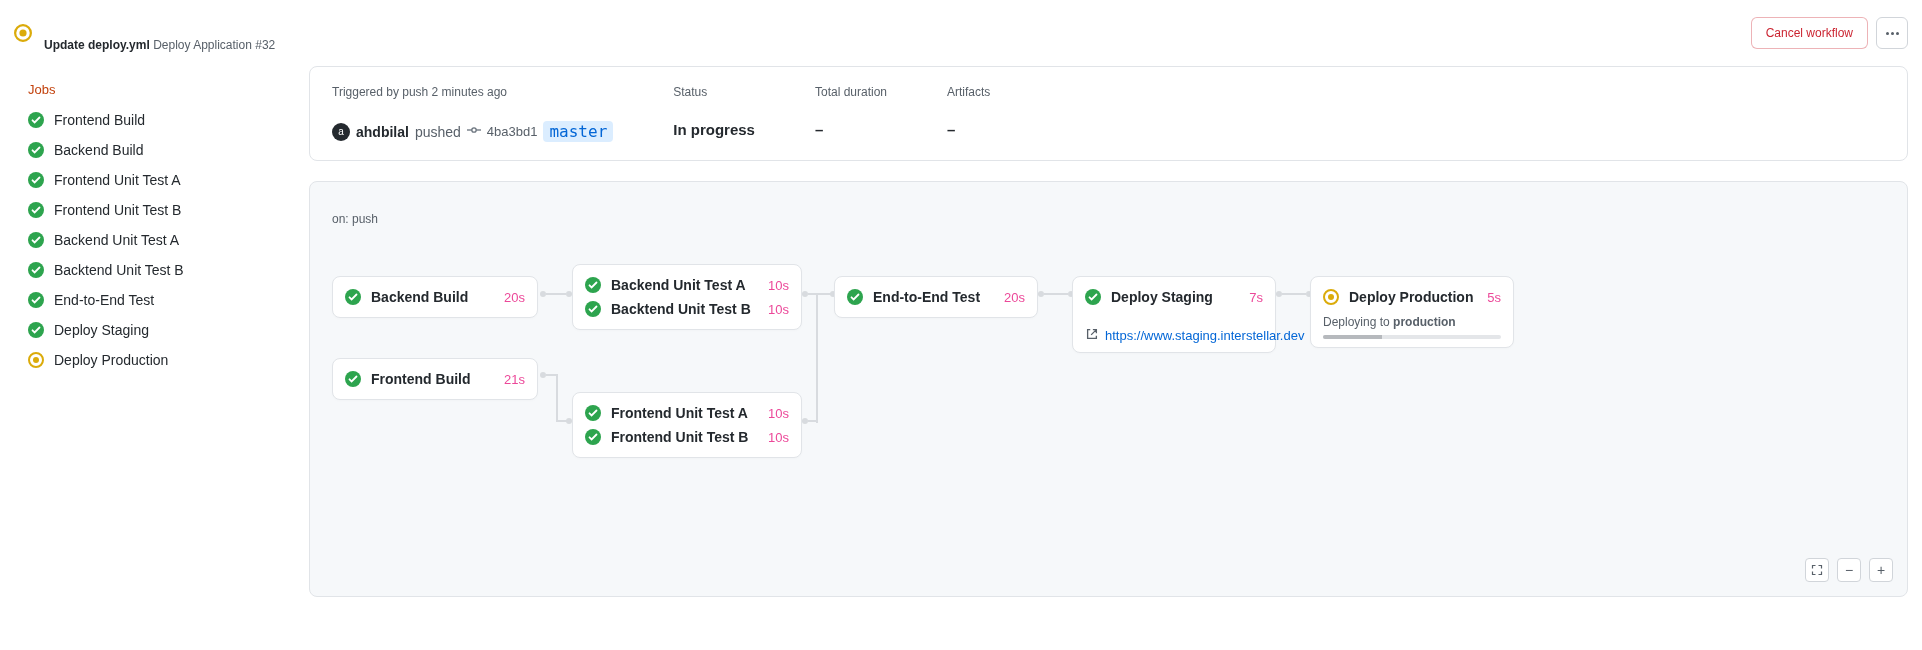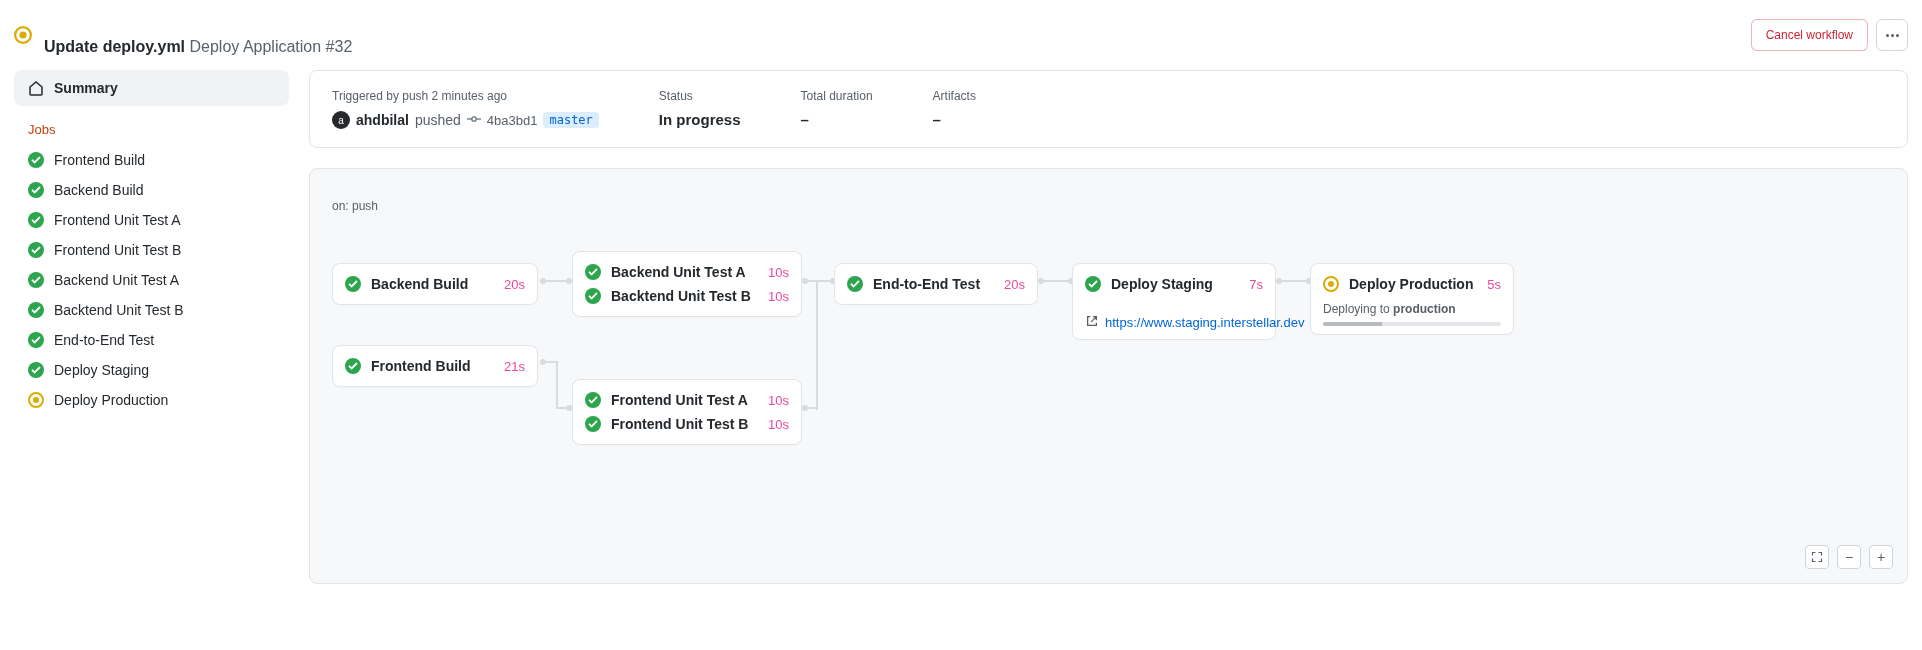--- a/index.html
+++ b/index.html
@@ -25,21 +25,21 @@
   .icon-pending {
     width: 18px; height: 18px;
     display: inline-flex; align-items:center; justify-content:center;
   }
   .icon-pending svg { width:18px; height:18px; }
   .icon-success {
     width: 16px; height: 16px;
     display:inline-flex;align-items:center;justify-content:center;
   }
   .icon-success svg { width:16px; height:16px; }
-  .title-text { font-size: 16px; margin-top: 24px; }
+  .title-text { font-size: 12px; margin-top: 24px; }
   .title-bold { font-weight: 600; }
   .title-light { color: #586069; font-weight: 400; }
   .header-right { display:flex; gap:8px; align-items:center; }
   .btn {
     border: 1px solid #d1d5da;
     background: #fff;
     border-radius: 6px;
     padding: 5px 14px;
     font-size: 12px;
     cursor: pointer;
@@ -62,28 +62,28 @@
   .job-item {
     display:flex; align-items:center; gap:10px;
     padding:7px 14px; cursor:pointer; border-radius:6px;
   }
 
   .main { flex:1; }
   .meta-box {
     border:1px solid #e1e4e8; border-radius:8px;
     display:flex; gap:60px; padding:18px 22px; margin-bottom:20px;
   }
-  .meta-col { display:flex; flex-direction:column; gap:8px; }
+  .meta-col { display:flex; flex-direction:column; gap:22px; }
   .meta-label { font-size:12px; color:#586069; }
   .meta-value { font-size:15px; font-weight:600; }
   .trigger-row { display:flex; align-items:center; gap:6px; font-size:14px; }
   .avatar { width:18px;height:18px;border-radius:50%;background:#24292e;display:inline-flex;align-items:center;justify-content:center;color:#fff;font-size:10px; }
   .commit-icon svg { width:14px;height:14px; }
   .sha { color:#586069; font-size:13px; }
-  .branch-label { background:#dbedff; color:#0366d6; padding:1px 6px; border-radius:4px; font-size:12px; font-family:ui-monospace,monospace; }
+  .branch-label { background:#dbedff; color:#0366d6; padding:1px 6px; border-radius:4px; font-size:16px; font-family:ui-monospace,monospace; }
 
   .graph-box {
     border:1px solid #e1e4e8; border-radius:8px; background:#f6f8fa;
     padding:20px 22px 60px; position:relative; min-height:370px;
   }
   .graph-title { font-weight:600; font-size:15px; }
   .graph-sub { font-size:12px; color:#586069; margin-top:10px; }
 
   .graph-canvas { position:relative; margin-top:50px; height:260px; }
   .node {
@@ -141,28 +141,20 @@
           <span></span>
           <span></span>
         </span>
     </button>
   </div>
 </div>
 
 <div class="body-flex">
 
   <div class="sidebar">
-    <div class="summary-item">
-      <span class="home-icon">
-        <svg viewBox="0 0 16 16" fill="none" stroke="#24292e" stroke-width="1.5">
-            <path d="M2 7l6-5 6 5v7a1 1 0 0 1-1 1H3a1 1 0 0 1-1-1z"></path>
-          </svg>
-      </span>
-      <span>Summary</span>
-    </div>
     <div class="jobs-header">Jobs</div>
     <div id="job-list">
         <div class="job-item">
           <span class="icon-success">
             <svg viewBox="0 0 16 16">
               <circle cx="8" cy="8" r="8" fill="#2da44e"></circle>
               <path d="M4.5 8.3l2.1 2.1 4.9-4.9" stroke="#fff" stroke-width="1.8" fill="none" stroke-linecap="round"></path>
             </svg>
           </span>
           <span>Frontend Build</span>

